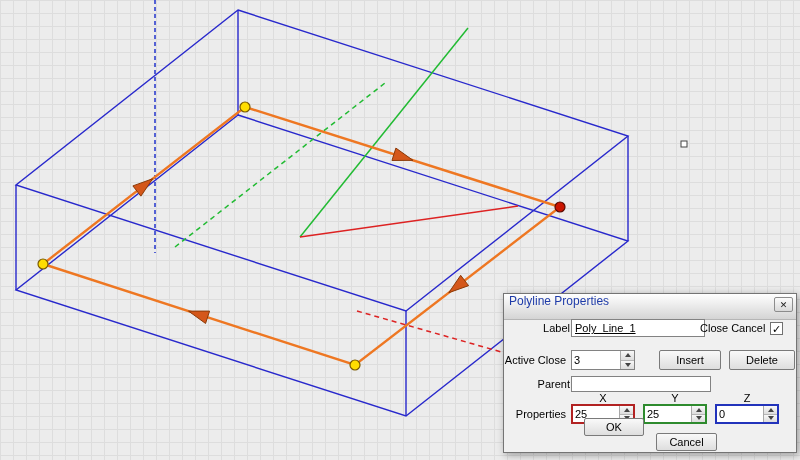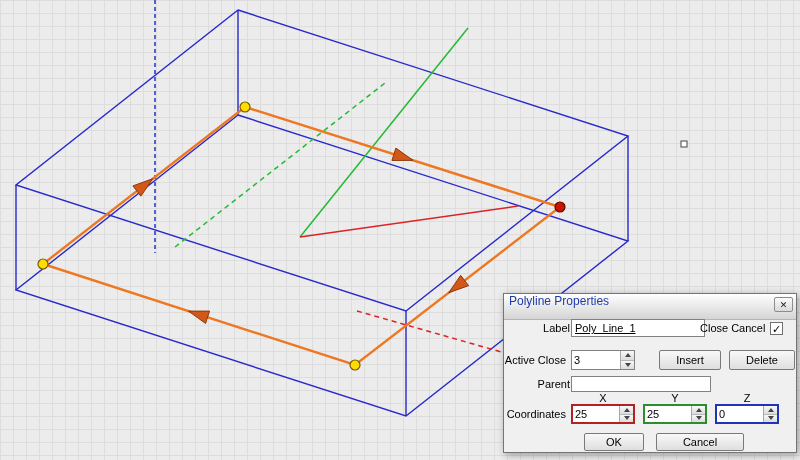--- a/index.html
+++ b/index.html
@@ -88,21 +88,21 @@
       <button class="btn" style="left:155px;top:34px;width:62px">Insert</button>
       <button class="btn" style="left:225px;top:34px;width:66px">Delete</button>
 
       <span class="cap" style="left:4px;top:62px;width:62px">Parent</span>
       <input class="txt" style="left: 67px; top: 60px; width: 140px; height: 16px;" value="">
 
       <span class="colhead" style="left:67px;top:76px">X</span>
       <span class="colhead" style="left:139px;top:76px">Y</span>
       <span class="colhead" style="left:211px;top:76px">Z</span>
 
-      <span class="cap" style="left:0;top:92px;width:62px">Coordinates</span>
+      <span class="cap" style="left:0;top:92px;width:62px">Properties</span>
 
       <div class="spinwrap" style="left: 67px; top: 88px; width: 64px; border-width: 2px; border-color: rgb(178, 34, 34);">
         <input value="25" style="">
         <div class="spincol">
           <div class="spinbtn">
               <i class="tri-up"></i>
             </div>
           <div class="spinbtn">
               <i class="tri-down"></i>
             </div>
@@ -124,17 +124,17 @@
         <div class="spincol">
           <div class="spinbtn">
               <i class="tri-up"></i>
             </div>
           <div class="spinbtn">
               <i class="tri-down"></i>
             </div>
         </div>
       </div>
 
-      <button class="btn" style="left:80px;top:117px;width:60px;height:18px">OK</button>
-      <button class="btn" style="left:152px;top:117px;width:88px;height:18px">Cancel</button>
+      <button class="btn" style="left:80px;top:102px;width:60px;height:18px">OK</button>
+      <button class="btn" style="left:152px;top:117px;width:61px;height:18px">Cancel</button>
     </div>
   </div>
 </div>
 
 </body></html>

